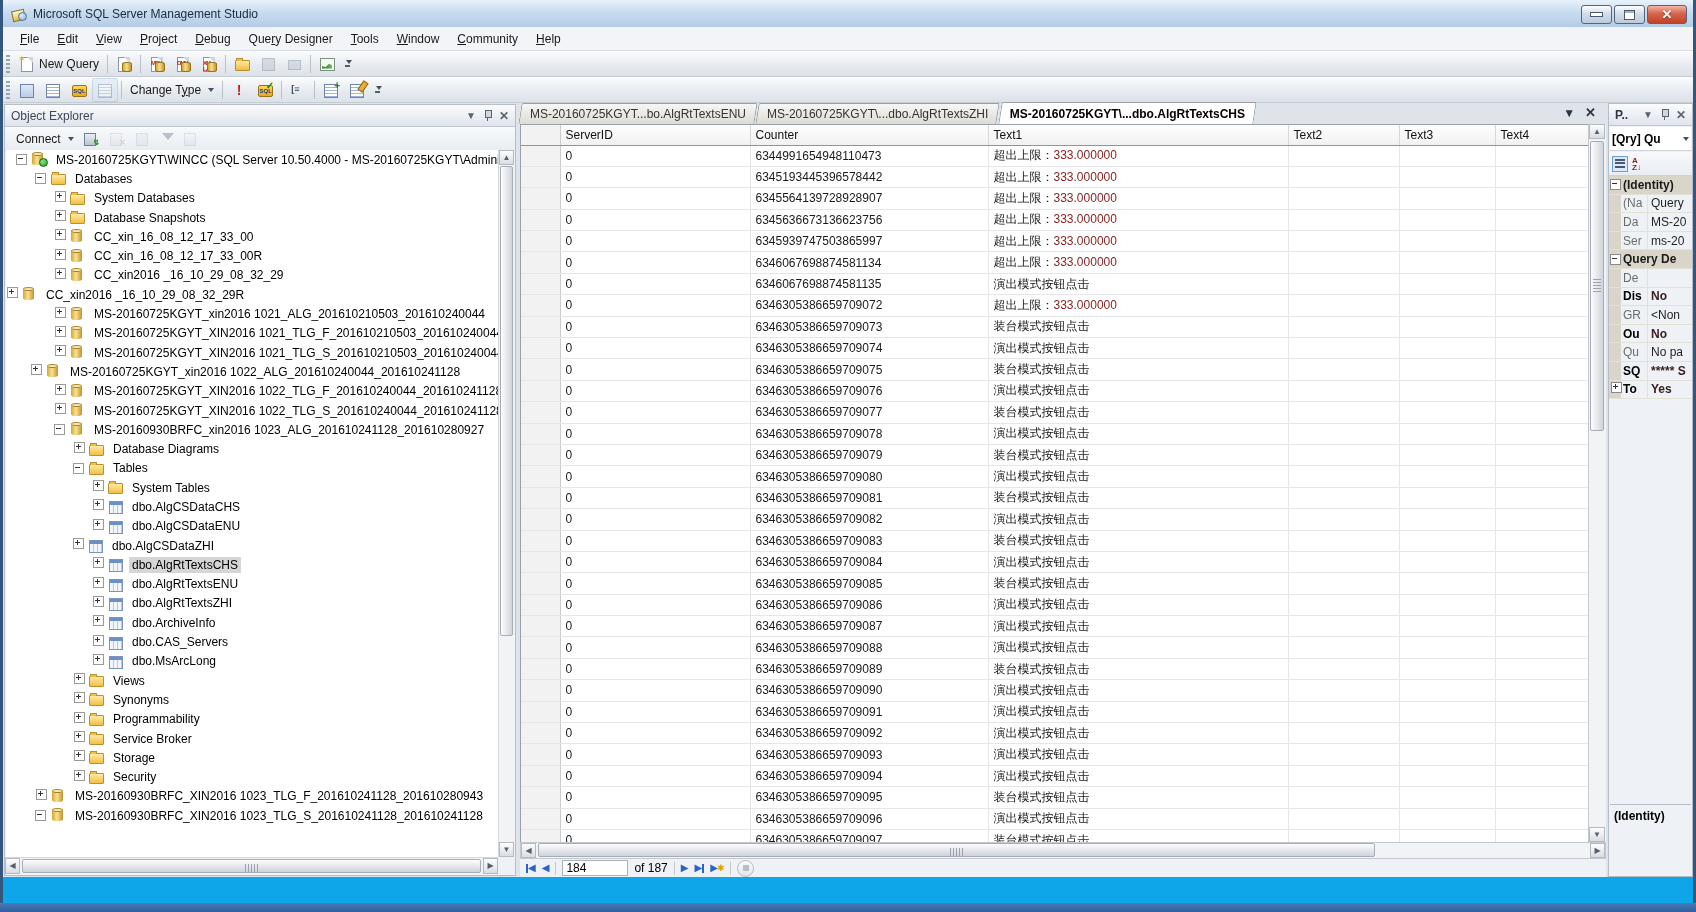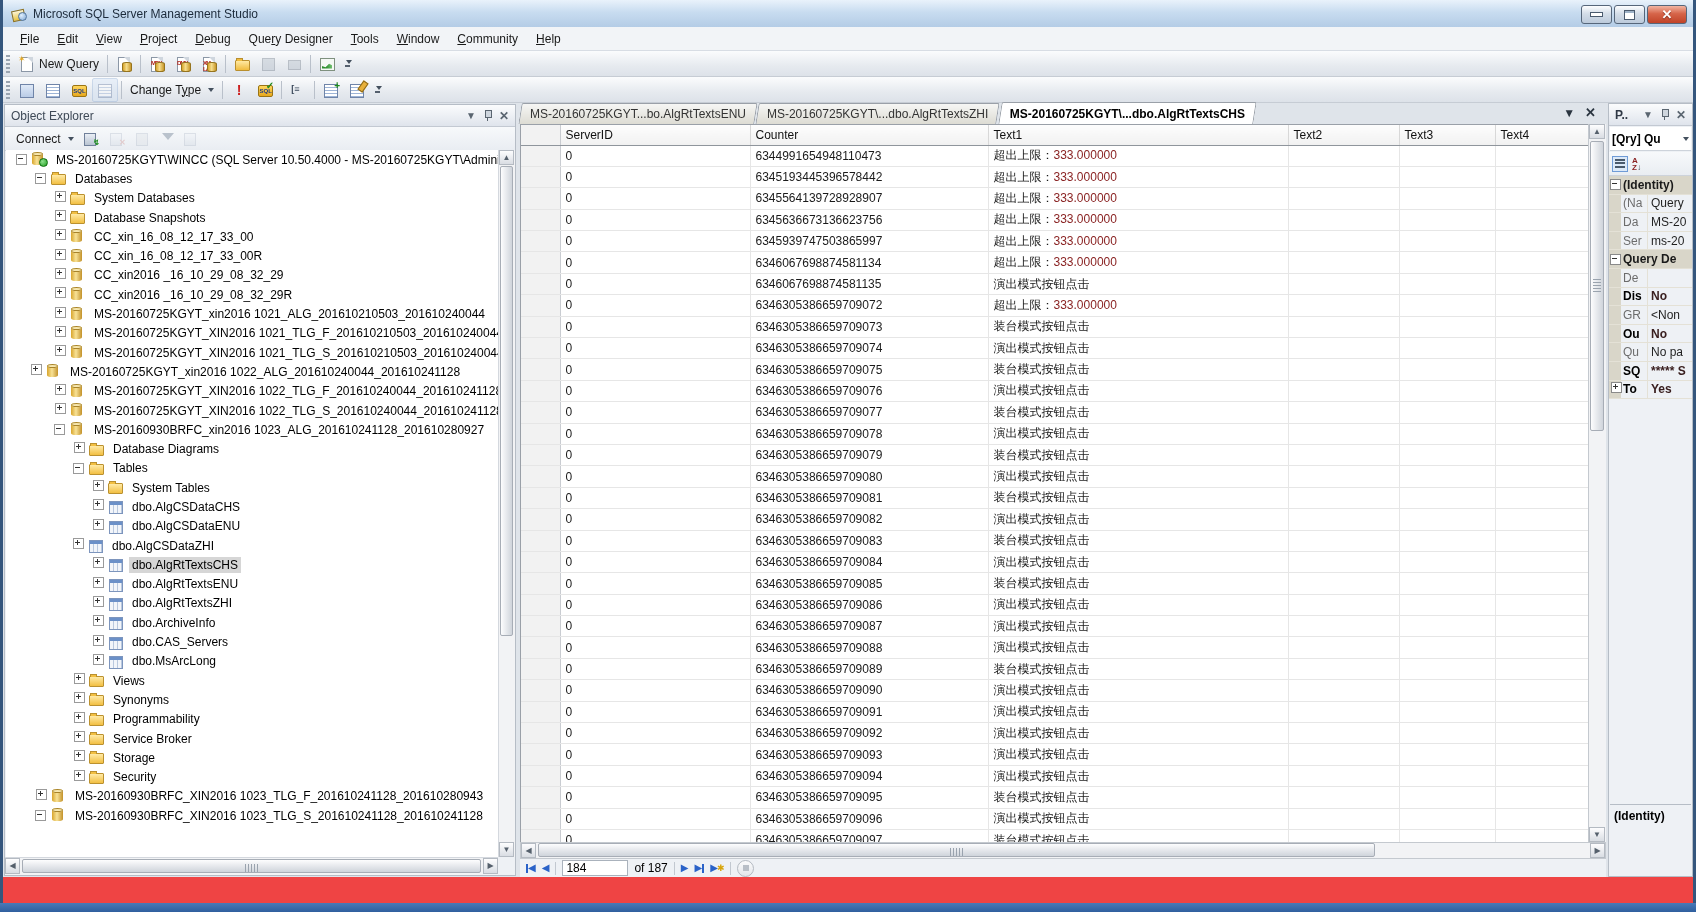--- a/index.html
+++ b/index.html
@@ -1,17 +1,17 @@
 <!DOCTYPE html>
 <html><head>
 <meta charset="utf-8">
 <style>
   html,body{margin:0;padding:0;background:#8aa8c8;font-family:"Liberation Sans",sans-serif;font-size:12px;-webkit-font-smoothing:antialiased;}
   #win{position:relative;width:1696px;height:912px;background:#35567d;overflow:hidden;}
-  #client{position:absolute;left:3px;top:0;width:1690px;height:906px;background:#ef4444;}
+  #client{position:absolute;left:3px;top:0;width:1690px;height:906px;background:#0ea5e9;}
   
   #titlebar{position:absolute;left:0;top:0;width:100%;height:27px;background:linear-gradient(#e9f2fb,#c8dcf0 45%,#b4cce6);border-bottom:1px solid #8fa9c4;display:flex;align-items:center;}
   #titlebar .app-ico{width:16px;height:16px;margin:0 6px 0 8px;position:relative;}
   #titlebar .app-ico:before{content:"";position:absolute;left:1px;top:4px;width:11px;height:9px;background:linear-gradient(#fdf6d8,#e7c23c);border:1px solid #8c7020;transform:rotate(-12deg);}
   #titlebar .app-ico:after{content:"";position:absolute;right:0;bottom:1px;width:7px;height:7px;background:radial-gradient(circle at 35% 35%,#dfeefc,#7fa8d6);border:1px solid #51759e;border-radius:50%;}
   #title-text{color:#1c2a3a;}
   #winbtns{position:absolute;right:6px;top:5px;display:flex;gap:2px;}
   .wbtn{width:31px;height:19px;border:1px solid #5c7folde;border:1px solid #5d7folde;}
   .wbtn{width:31px;height:19px;border:1px solid #56667a;border-radius:3px;background:linear-gradient(#fdfeff,#d4dde8 45%,#bccadb);display:flex;align-items:center;justify-content:center;box-sizing:border-box;}
   .wbtn.close{width:40px;background:linear-gradient(#f2b5a2,#d6654a 45%,#c14328);}
@@ -411,21 +411,21 @@
             </div>
             <div class="trow" style="padding-left: 48px;">
               <span class="texp plus"></span>
               <span class="tico">
                 <span class="" style="position: absolute; inset: 0px;">
                   <span class="i-db"></span>
                 </span>
               </span>
               <span class="tlabel">CC_xin2016 _16_10_29_08_32_29</span>
             </div>
-            <div class="trow" style="padding-left: 48px;">
+            <div class="trow" style="">
               <span class="texp plus"></span>
               <span class="tico">
                 <span class="" style="position: absolute; inset: 0px;">
                   <span class="i-db"></span>
                 </span>
               </span>
               <span class="tlabel">CC_xin2016 _16_10_29_08_32_29R</span>
             </div>
             <div class="trow" style="padding-left: 48px;">
               <span class="texp plus"></span>

